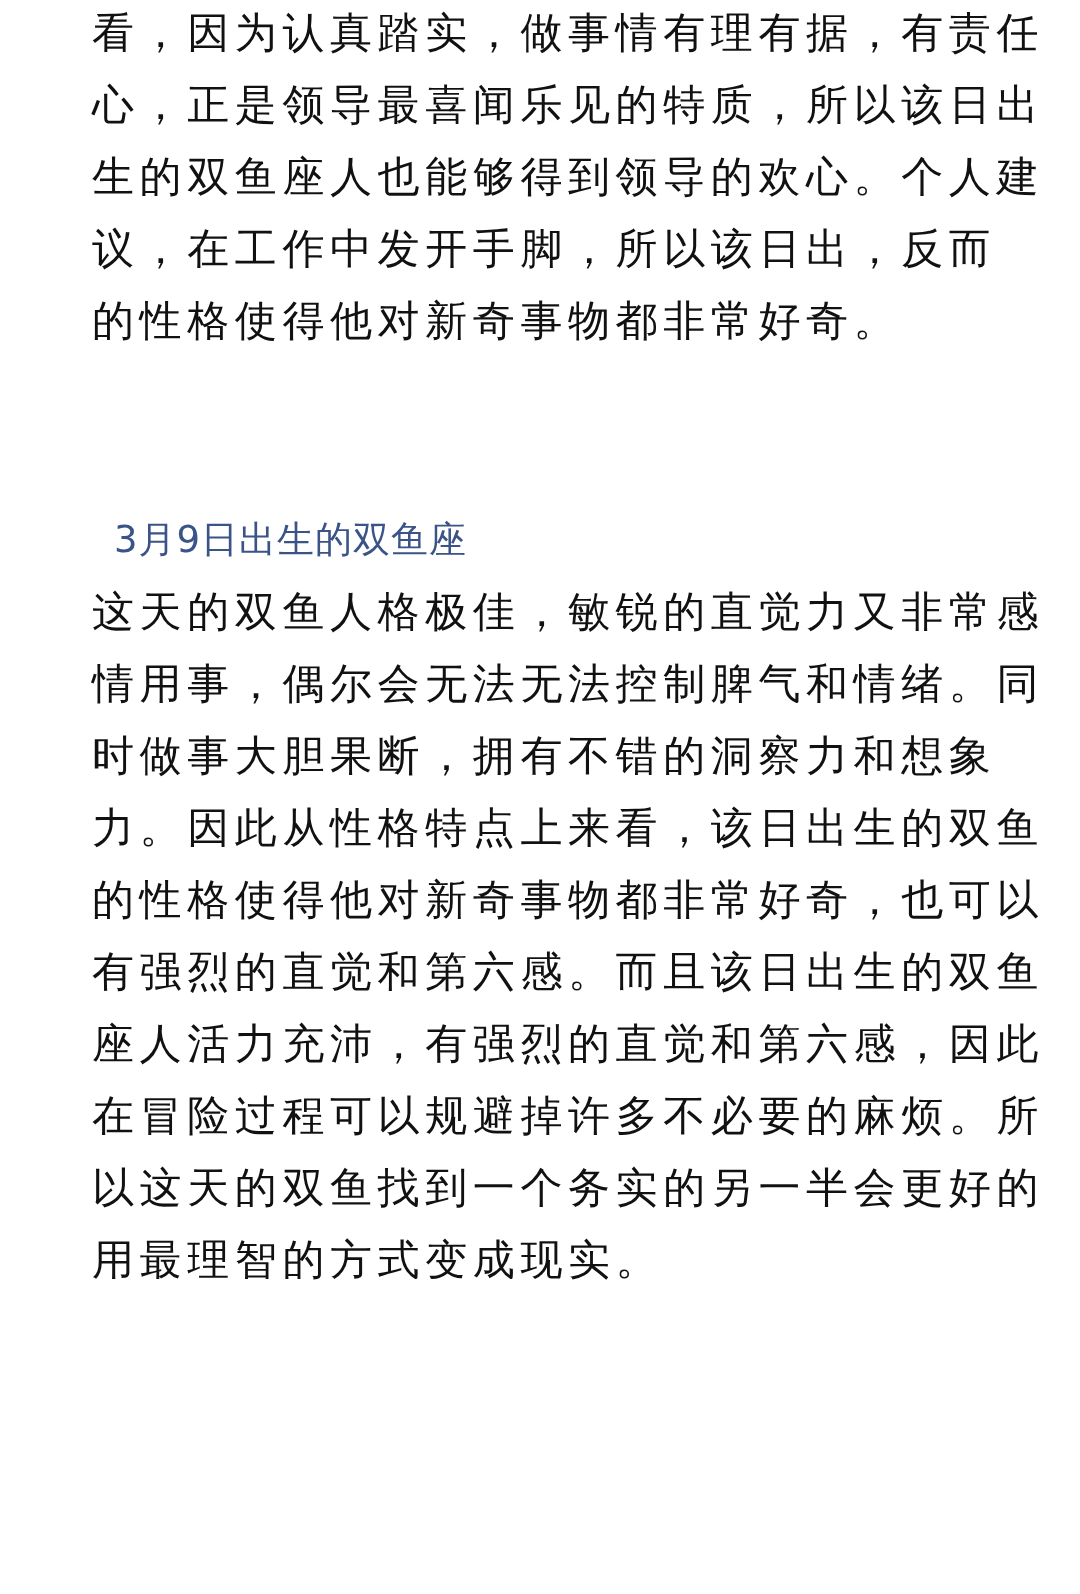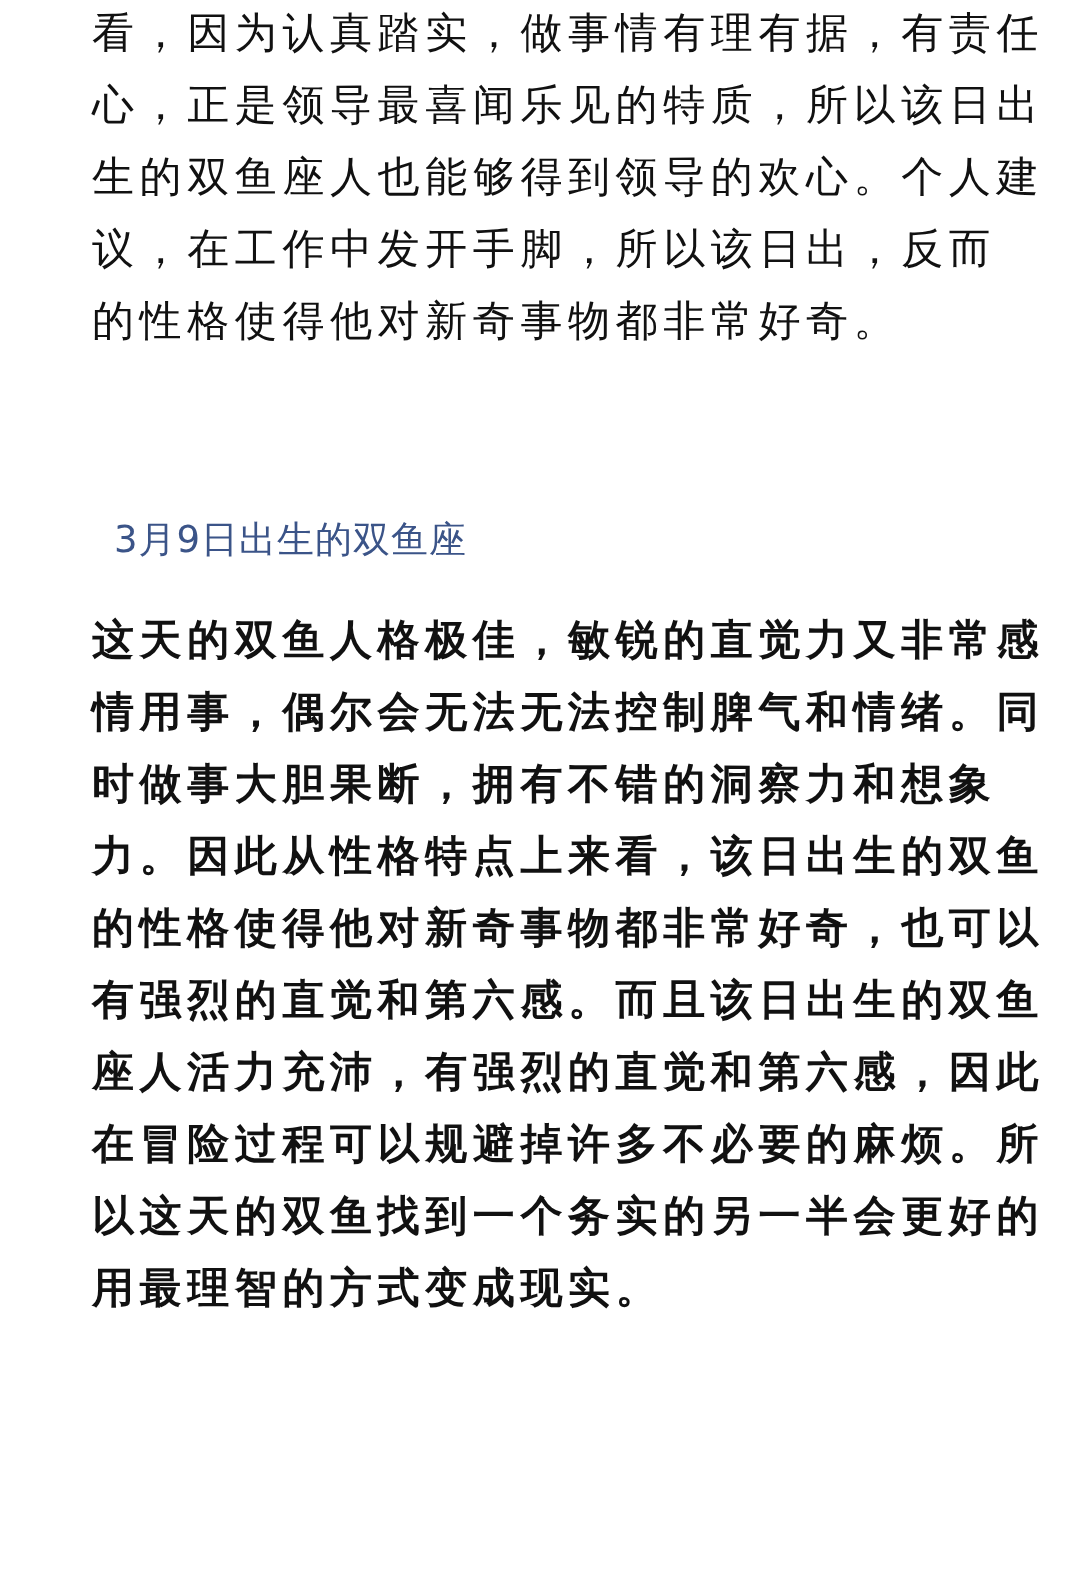--- a/index.html
+++ b/index.html
@@ -40,24 +40,23 @@
       left: 12px;
       margin: 10px;
       font-weight: normal;
       color: #3b5488;
       font-size: 37px;
       line-height: 56px;
       letter-spacing: 1px;
     }
     .para-2 {
       position: absolute;
-      top: 604px;
+      top: 576px;
       left: 0;
       width: 870px;
-      font-weight: bold;
     }
     .line {
       display: block;
       white-space: nowrap;
     }
   </style>
 </head>
 <body>
 
 <div class="article">

